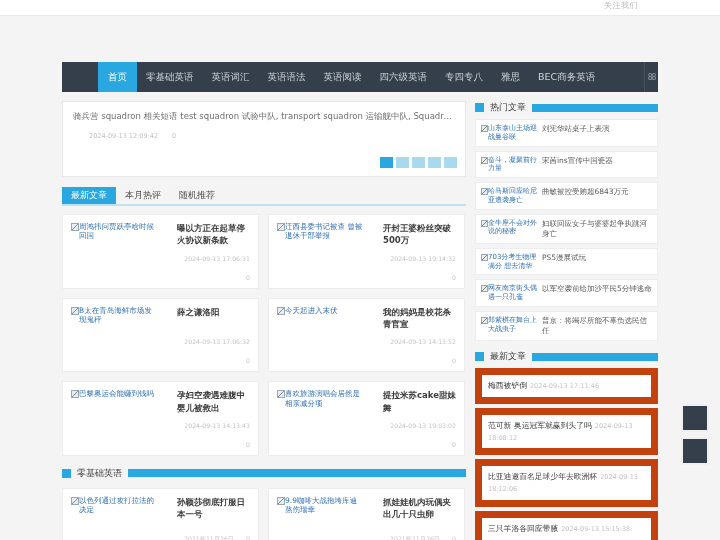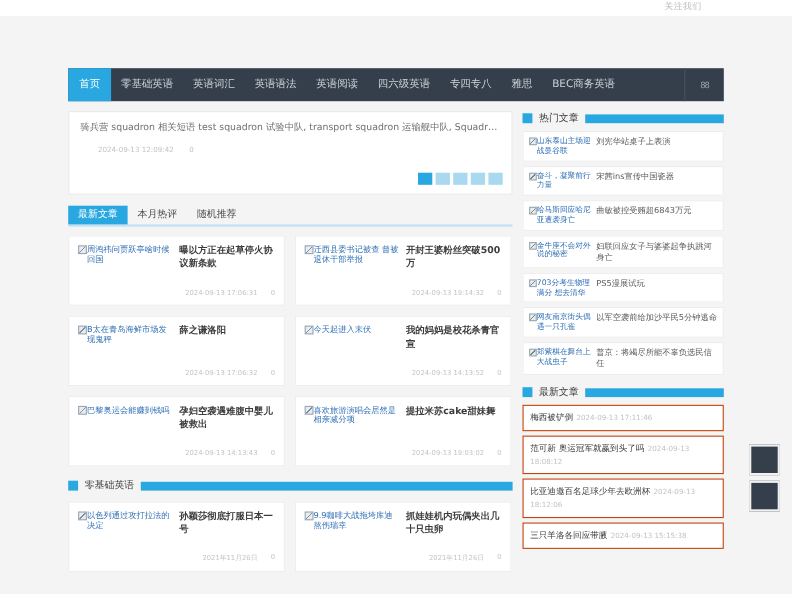--- a/index.html
+++ b/index.html
@@ -52,20 +52,21 @@
     color: #ced3d8;
     font-size: 9.5px;
     white-space: nowrap;
     line-height: 1;
     cursor: pointer;
   }
   .nav-item.active {
     background: #29a7e1;
     color: #ffffff;
     padding: 0 10px;
+    margin-left: 36px;
   }
   .nav-spacer { flex: 1; }
   .nav-search {
     width: 36px;
     border-left: 1px solid #46515d;
     display: flex;
     align-items: center;
     justify-content: center;
     color: #9aa3ac;
     font-size: 8px;
@@ -150,21 +151,21 @@
     display: flex;
     flex-wrap: wrap;
     gap: 9px 9px;
   }
   .card {
     width: 197px;
     background: #fff;
     border: 1px solid #ededed;
     padding: 7px 8px;
     display: flex;
-    gap: 6px;
+    gap: 20px;
     min-height: 64px;
   }
   .thumb {
     width: 86px;
     flex: 0 0 86px;
     font-size: 7.5px;
     color: #2f6fb5;
     line-height: 1.25;
     position: relative;
     padding-left: 8px;
@@ -261,21 +262,21 @@
   .w-title {
     flex: 1;
     font-size: 7.5px;
     color: #5a5a5a;
     line-height: 1.35;
   }
 
   
   .l-item {
     background: #fff;
-    border: 1px solid #c2410c;
+    border: 7px solid #c2410c;
     padding: 5px 6px;
     font-size: 7.8px;
     color: #3c3c3c;
     line-height: 1.5;
   }
   .l-time {
     font-size: 6.5px;
     color: #c2c2c2;
     margin-left: 3px;
   }

